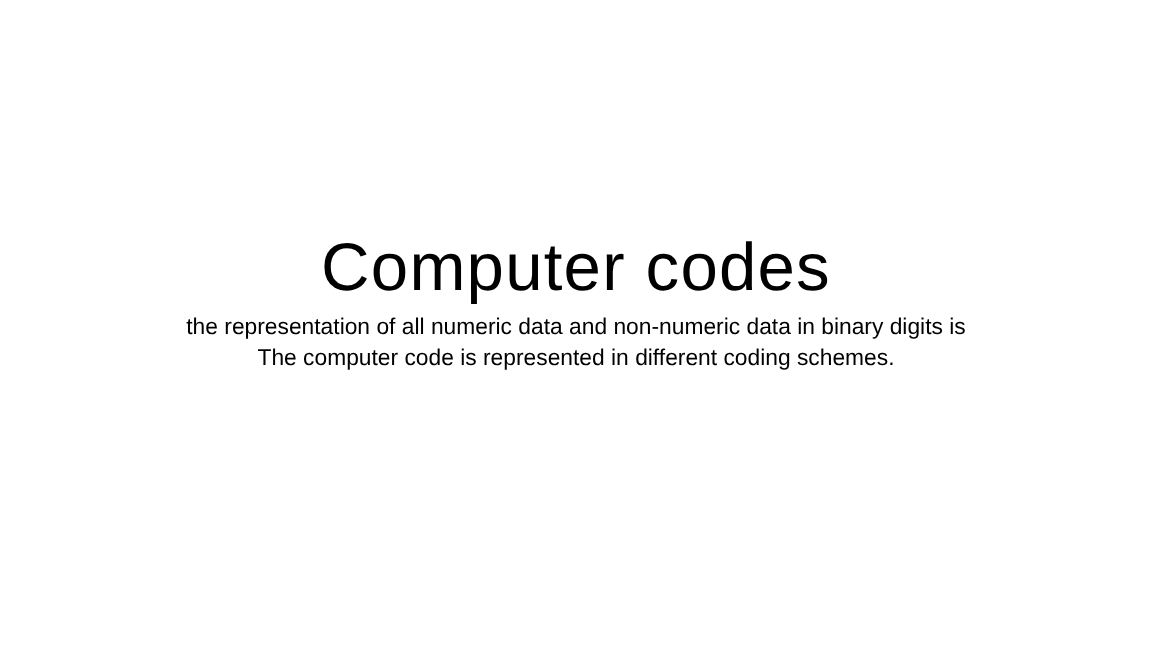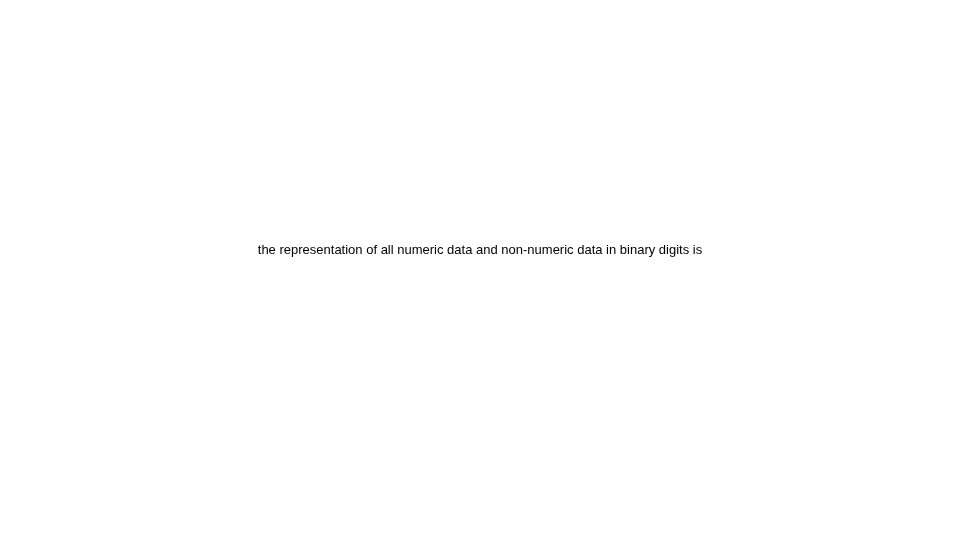--- a/index.html
+++ b/index.html
@@ -25,30 +25,32 @@
       margin-top: -40px;
     }
     .title {
       font-size: 56px;
       font-weight: 300;
       letter-spacing: 1px;
       margin-bottom: 4px;
       line-height: 1.2;
     }
     .body-text {
-      font-size: 13px;
+      font-size: 19px;
       font-weight: 300;
       line-height: 1.35;
       max-width: 740px;
       margin: 0 auto;
     }
     .body-line {
       display: block;
     }
   </style>
 </head>
 <body>
 
 <div class="slide-content">
+  <h1 class="title">Computer codes</h1>
   <div class="body-text">
     <span class="body-line">the representation of all numeric data and non-numeric data in binary digits is</span>
+    <span class="body-line">The computer code is represented in different coding schemes.</span>
   </div>
 </div>
 
 </body></html>

